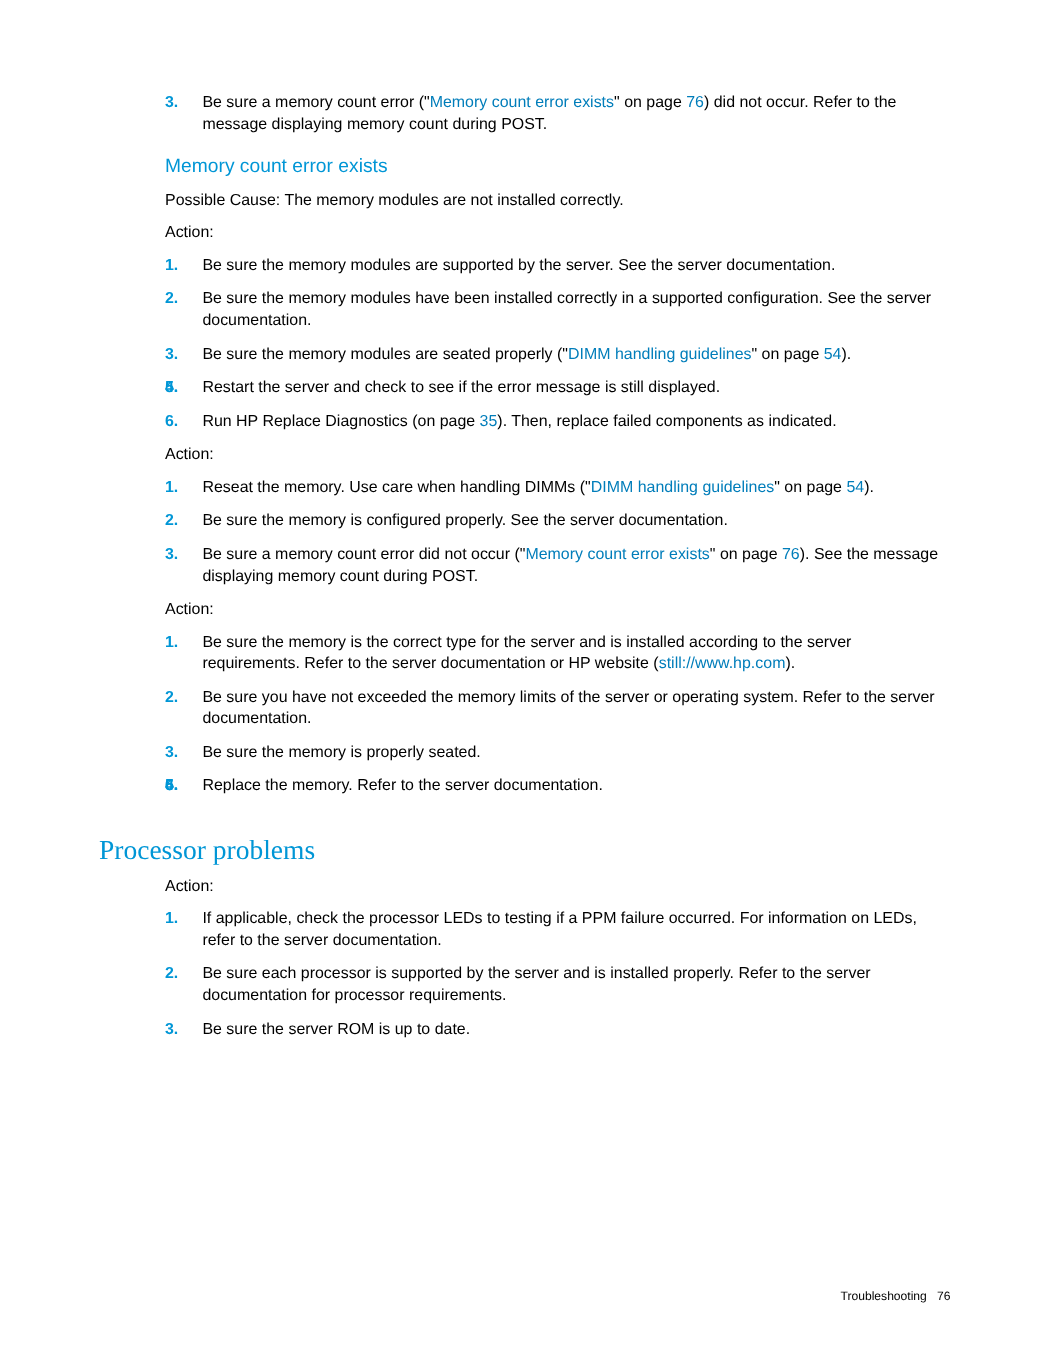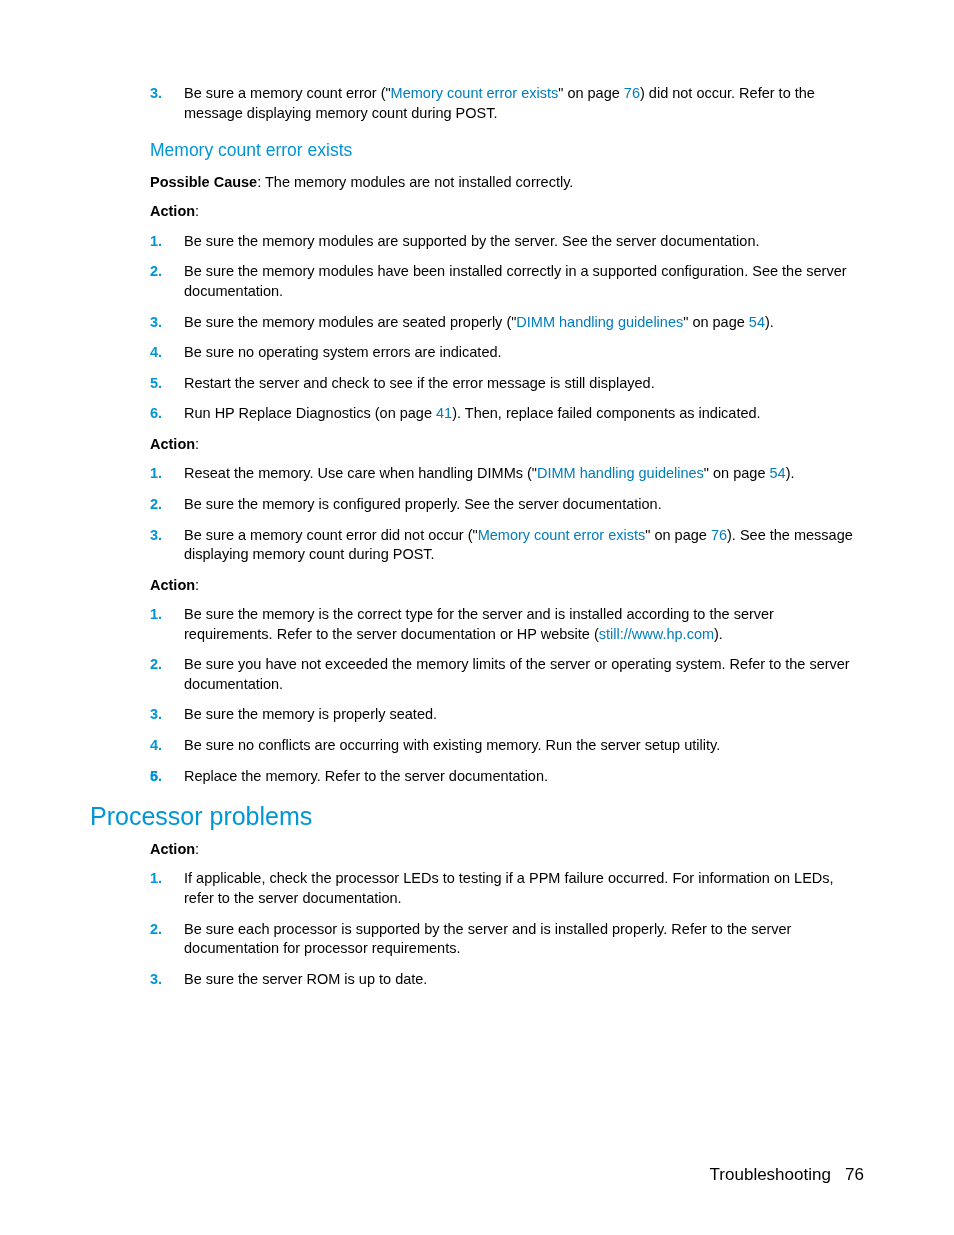--- a/index.html
+++ b/index.html
@@ -17,39 +17,39 @@
     box-sizing: border-box;
     padding: 80px 90px 40px 90px;
     position: relative;
   }
   .content {
     margin-left: 60px;
   }
   .h1 {
     color: #0096d6;
     font-size: 25px;
-    font-family: Liberation Sans, sans-serif;
+    font-family: Liberation Serif, serif;
     font-weight: normal;
-    margin: 14px 0 6px -60px;
+    margin: 32px 0 6px -60px;
   }
   .h2 {
     color: #0096d6;
     font-size: 17.5px;
     font-weight: normal;
     margin: 16px 0 10px 0;
     font-stretch: condensed;
   }
   .link {
     color: #007dba;
   }
   p {
     margin: 0 0 10px 0;
   }
   .bold {
-    font-weight: bold;
+    font-weight: normal;
   }
   ol {
     list-style: none;
     padding: 0;
     margin: 4px 0 0 0;
   }
   ol > li {
     position: relative;
     padding-left: 34px;
     margin-bottom: 11px;
@@ -59,21 +59,21 @@
     left: 0;
     top: 0;
     color: #0096d6;
     font-weight: bold;
     font-size: 14.5px;
   }
   .footer {
     position: absolute;
     bottom: 48px;
     right: 90px;
-    font-size: 17px;
+    font-size: 11px;
     color: #000;
   }
 </style>
 </head>
 <body>
 
 <div class="page">
   <div class="content">
 
     <ol>
@@ -83,38 +83,38 @@
       </li>
     </ol>
 
     <div class="h2">Memory count error exists</div>
     <p><span class="bold">Possible Cause</span><span>: The memory modules are not installed correctly.</span></p>
     <p><span class="bold">Action</span>:</p>
     <ol>
       <li><span class="num">1.</span><span>Be sure the memory modules are supported by the server. See the server documentation.</span></li>
       <li><span class="num">2.</span><span>Be sure the memory modules have been installed correctly in a supported configuration. See the server documentation.</span></li>
       <li><span class="num">3.</span><span>Be sure the memory modules are seated properly ("</span><span class="link">DIMM handling guidelines</span><span>" on page </span><span class="link">54</span><span>).</span></li>
-      <li><span class="num">4.</span><span>Be sure no operating system errors are indicated.</span></li>
+      <li><span class="num">4.</span></li>
       <li><span class="num">5.</span><span>Restart the server and check to see if the error message is still displayed.</span></li>
-      <li><span class="num">6.</span><span>Run HP Replace Diagnostics (on page </span><span class="link">41</span><span>). Then, replace failed components as indicated.</span></li>
+      <li><span class="num">6.</span><span>Run HP Replace Diagnostics (on page </span><span class="link">35</span><span>). Then, replace failed components as indicated.</span></li>
     </ol>
 
     <p><span class="bold">Action</span>:</p>
     <ol>
       <li><span class="num">1.</span><span>Reseat the memory. Use care when handling DIMMs ("</span><span class="link">DIMM handling guidelines</span><span>" on page </span><span class="link">54</span><span>).</span></li>
       <li><span class="num">2.</span><span>Be sure the memory is configured properly. See the server documentation.</span></li>
       <li><span class="num">3.</span><span>Be sure a memory count error did not occur ("</span><span class="link">Memory count error exists</span><span>" on page </span><span class="link">76</span><span>). See the message displaying memory count during POST.</span></li>
     </ol>
 
     <p><span class="bold">Action</span>:</p>
     <ol>
       <li><span class="num">1.</span><span>Be sure the memory is the correct type for the server and is installed according to the server requirements. Refer to the server documentation or HP website (</span><span class="link">still://www.hp.com</span><span>).</span></li>
       <li><span class="num">2.</span><span>Be sure you have not exceeded the memory limits of the server or operating system. Refer to the server documentation.</span></li>
       <li><span class="num">3.</span><span>Be sure the memory is properly seated.</span></li>
-      <li><span class="num">4.</span><span>Be sure no conflicts are occurring with existing memory. Run the server setup utility.</span></li>
+      <li><span class="num">4.</span></li>
       <li><span class="num">5.</span></li>
       <li><span class="num">6.</span><span>Replace the memory. Refer to the server documentation.</span></li>
     </ol>
 
     <div class="h1">Processor problems</div>
     <p><span class="bold">Action</span>:</p>
     <ol>
       <li><span class="num">1.</span><span>If applicable, check the processor LEDs to testing if a PPM failure occurred. For information on LEDs, refer to the server documentation.</span></li>
       <li><span class="num">2.</span><span>Be sure each processor is supported by the server and is installed properly. Refer to the server documentation for processor requirements.</span></li>
       <li><span class="num">3.</span><span>Be sure the server ROM is up to date.</span></li>

